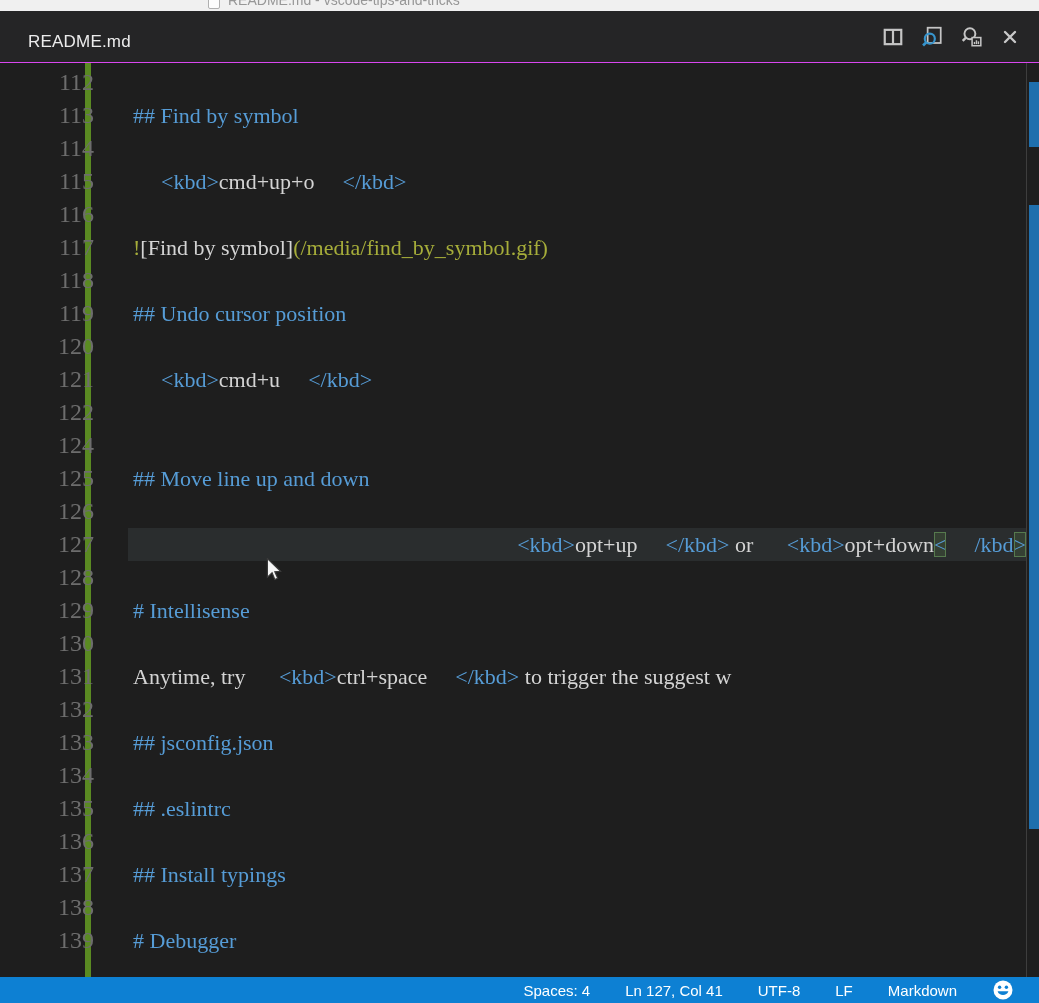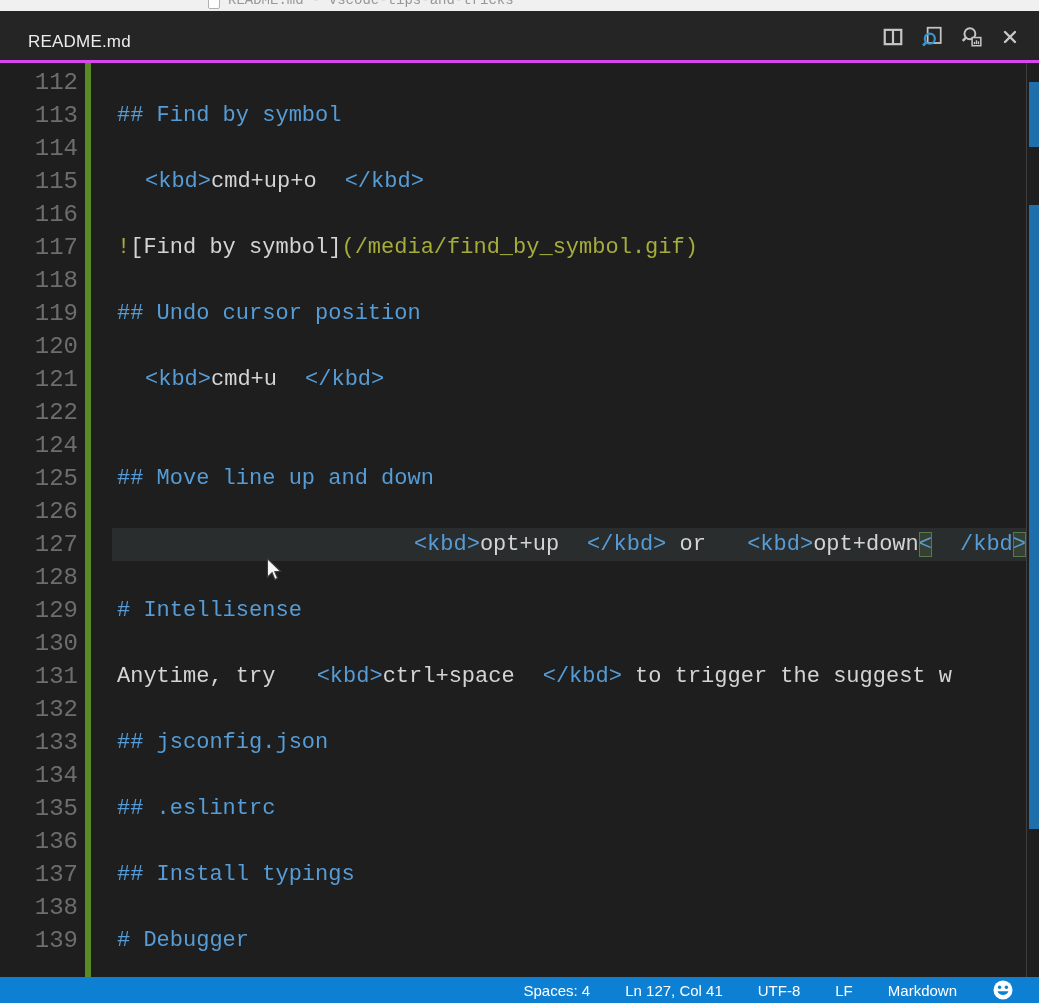--- a/index.html
+++ b/index.html
@@ -1,43 +1,43 @@
 <!DOCTYPE html>
 <html style="--editor-bg: #1e1e1e; --tabbar-bg: #252526; --statusbar: #0d80d3; --heading: #569cd6; --tag: #569cd6; --text: #d4d4d4; --link: #a6ad3a; --line-number: #6d6d6d; --git-added: #5a8a22; --ruler-blue: #1f6fad; --current-line: #2a2d2e;"><head>
 <meta charset="utf-8">
 <style>
   * { margin:0; padding:0; box-sizing:border-box; }
   html,body { width:1039px; height:1003px; overflow:hidden; }
   body { position:relative; background:var(--editor-bg,#1e1e1e); font-family:"Liberation Sans",sans-serif; }
 
   
   #titlebar { position:absolute; left:0; top:0; width:1039px; height:16px;
-    background:#f0f0f0; overflow:hidden;font-family:Liberation Mono, monospace; }
+    background:#f0f0f0; overflow:hidden; }
   #proxy-icon { position:absolute; left:208px; top:-4px; width:12px; height:13px;
     background:#fdfdfd; border:1.5px solid #b0b0b0; border-radius:2px; }
   #titlebar-text { position:absolute; left:228px; top:-8px; font-size:14px;
     color:#979797; white-space:nowrap; }
 
   
   #tabbar { position:absolute; left:0; top:11px; width:1039px; height:52px;
-    background:var(--tabbar-bg,#252526); border-bottom:3px solid #d946ef; }
+    background:var(--tabbar-bg,#252526); border-bottom:1px solid #d946ef; }
   #tab-title { position:absolute; left:28px; top:21px; font-size:17px;
     color:#ececec; letter-spacing:.2px; cursor:default; }
   #tab-actions { position:absolute; right:16px; top:0; height:52px;
     display:flex; align-items:center; gap:13px; }
   .icon-btn { width:26px; height:26px; display:flex; align-items:center;
     justify-content:center; background:transparent; border:none; cursor:pointer; }
 
   
   #editor { position:absolute; left:0; top:63px; width:1039px; height:914px;
     overflow:hidden; background:var(--editor-bg,#1e1e1e); }
   #git-strip { position:absolute; left:85px; top:0; width:6px; height:100%;
     background:var(--git-added,#5a8a22); }
-  #rows { position:absolute; left:0; right:13px; top:3px;
-    font-family:Liberation Mono, monospace; }
+  #rows { position:absolute; left:16px; right:13px; top:3px;
+    font-family:Liberation Serif, serif; }
   .row { display:flex; height:33px; line-height:33px; white-space:pre; }
   .ln { width:78px; flex:0 0 78px; text-align:right; font-size:24px;
     color:var(--line-number,#6d6d6d); }
   .code { flex:1; margin-left:34px; padding-left:5px; font-size:22px;
     overflow:hidden; }
   .row.current .code { background:var(--current-line,#2a2d2e);text-align:right; }
   .tk-h   { color:var(--heading,#569cd6); }
   .tk-tag { color:var(--tag,#569cd6);margin-left:28px; }
   .tk-txt { color:var(--text,#d4d4d4); }
   .tk-lnk { color:var(--link,#a6ad3a); }

